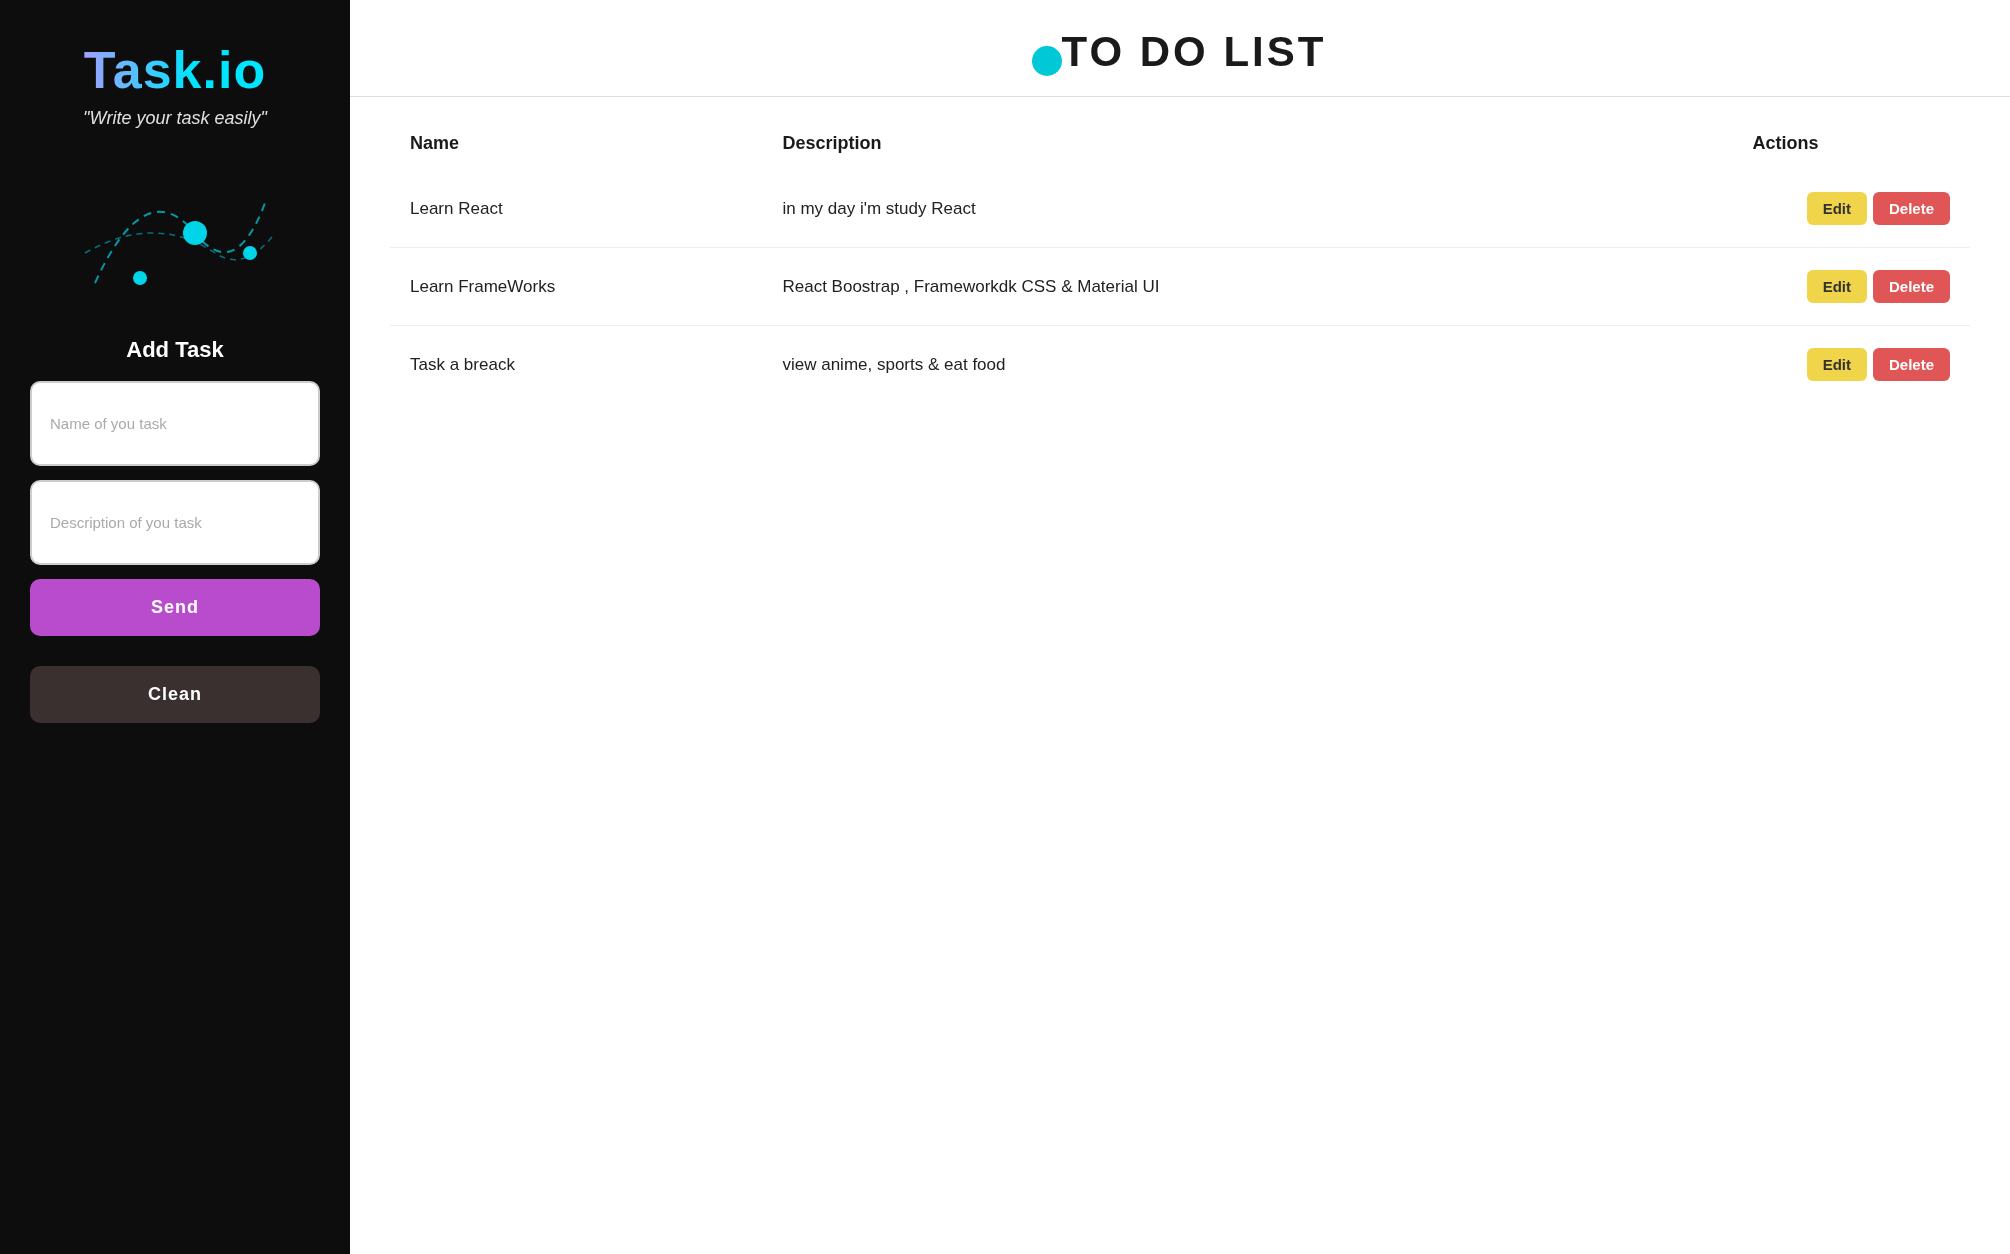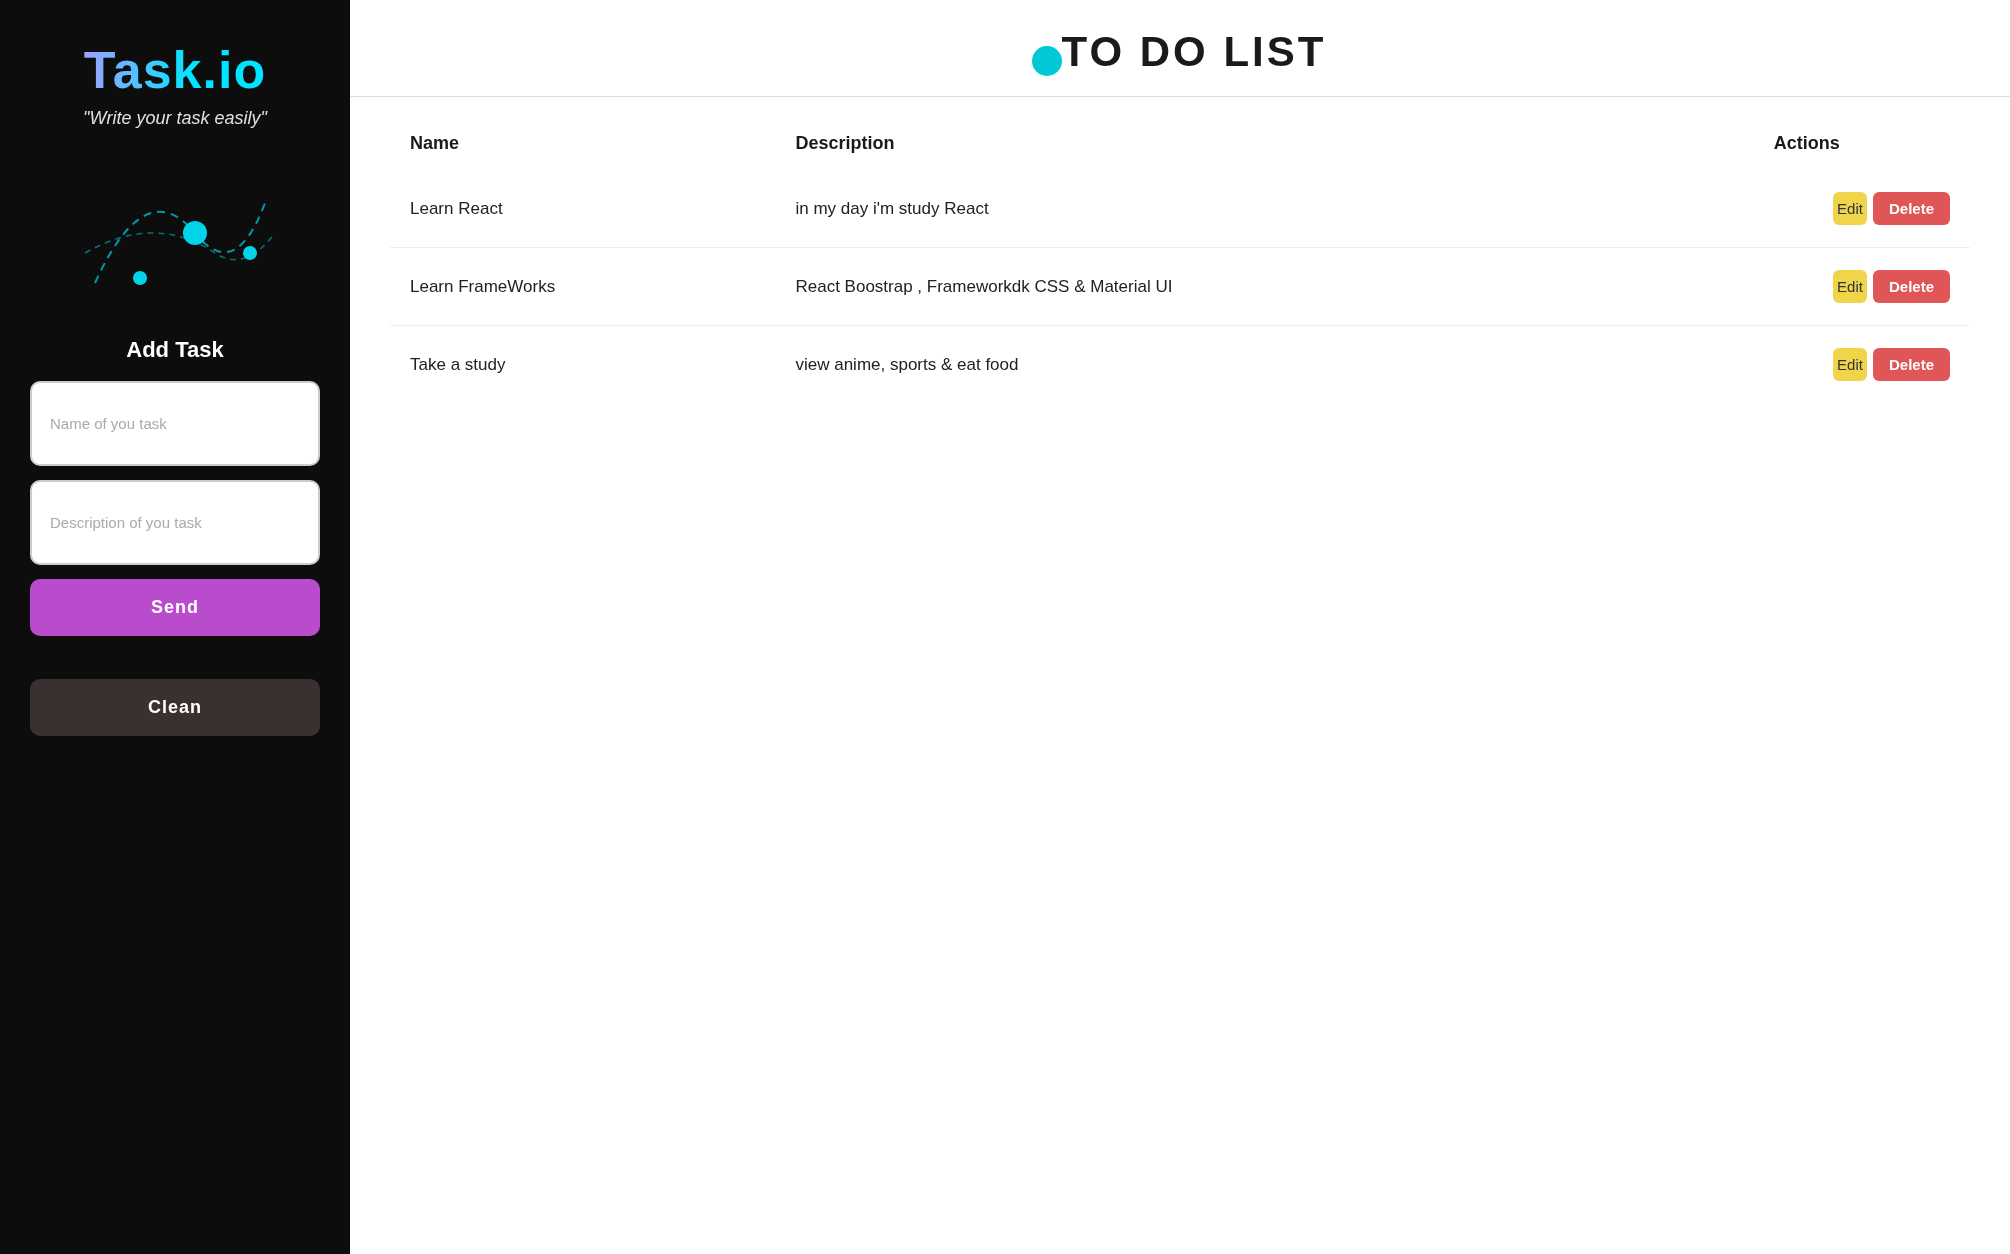--- a/index.html
+++ b/index.html
@@ -80,21 +80,21 @@
     .btn-send {
       width: 100%;
       padding: 18px;
       border-radius: 10px;
       border: none;
       background: #b84ccc;
       color: #fff;
       font-size: 18px;
       font-weight: 700;
       cursor: pointer;
-      margin-bottom: 27px;
+      margin-bottom: 14px;
       letter-spacing: 1px;
     }
 
     .btn-clean {
       width: 100%;
       padding: 18px;
       border-radius: 10px;
       border: none;
       background: #3a3030;
       color: #fff;
@@ -178,23 +178,23 @@
     .task-table tbody tr td.col-actions {
       text-align: right;
       white-space: nowrap;
     }
 
     .btn-edit {
       background: #f0d44a;
       color: #333;
       border: none;
       border-radius: 6px;
-      padding: 8px 4px;
+      padding: 8px 16px;
       font-size: 15px;
-      font-weight: 400;
+      font-weight: 700;
       cursor: pointer;
       margin-right: 6px;
     }
 
     .btn-delete {
       background: #e05555;
       color: #fff;
       border: none;
       border-radius: 6px;
       padding: 8px 16px;
@@ -251,20 +251,20 @@
             <td>Learn React</td>
             <td>in my day i'm study React</td>
             <td class="col-actions"><button class="btn-edit">Edit</button><button class="btn-delete">Delete</button></td>
           </tr>
           <tr>
             <td>Learn FrameWorks</td>
             <td>React Boostrap , Frameworkdk CSS &amp; Material UI</td>
             <td class="col-actions"><button class="btn-edit">Edit</button><button class="btn-delete">Delete</button></td>
           </tr>
           <tr>
-            <td>Take a study</td>
+            <td>Task a breack</td>
             <td>view anime, sports &amp; eat food</td>
             <td class="col-actions"><button class="btn-edit">Edit</button><button class="btn-delete">Delete</button></td>
           </tr>
         </tbody>
     </table>
   </div>
 </main>
 
 </body></html>

